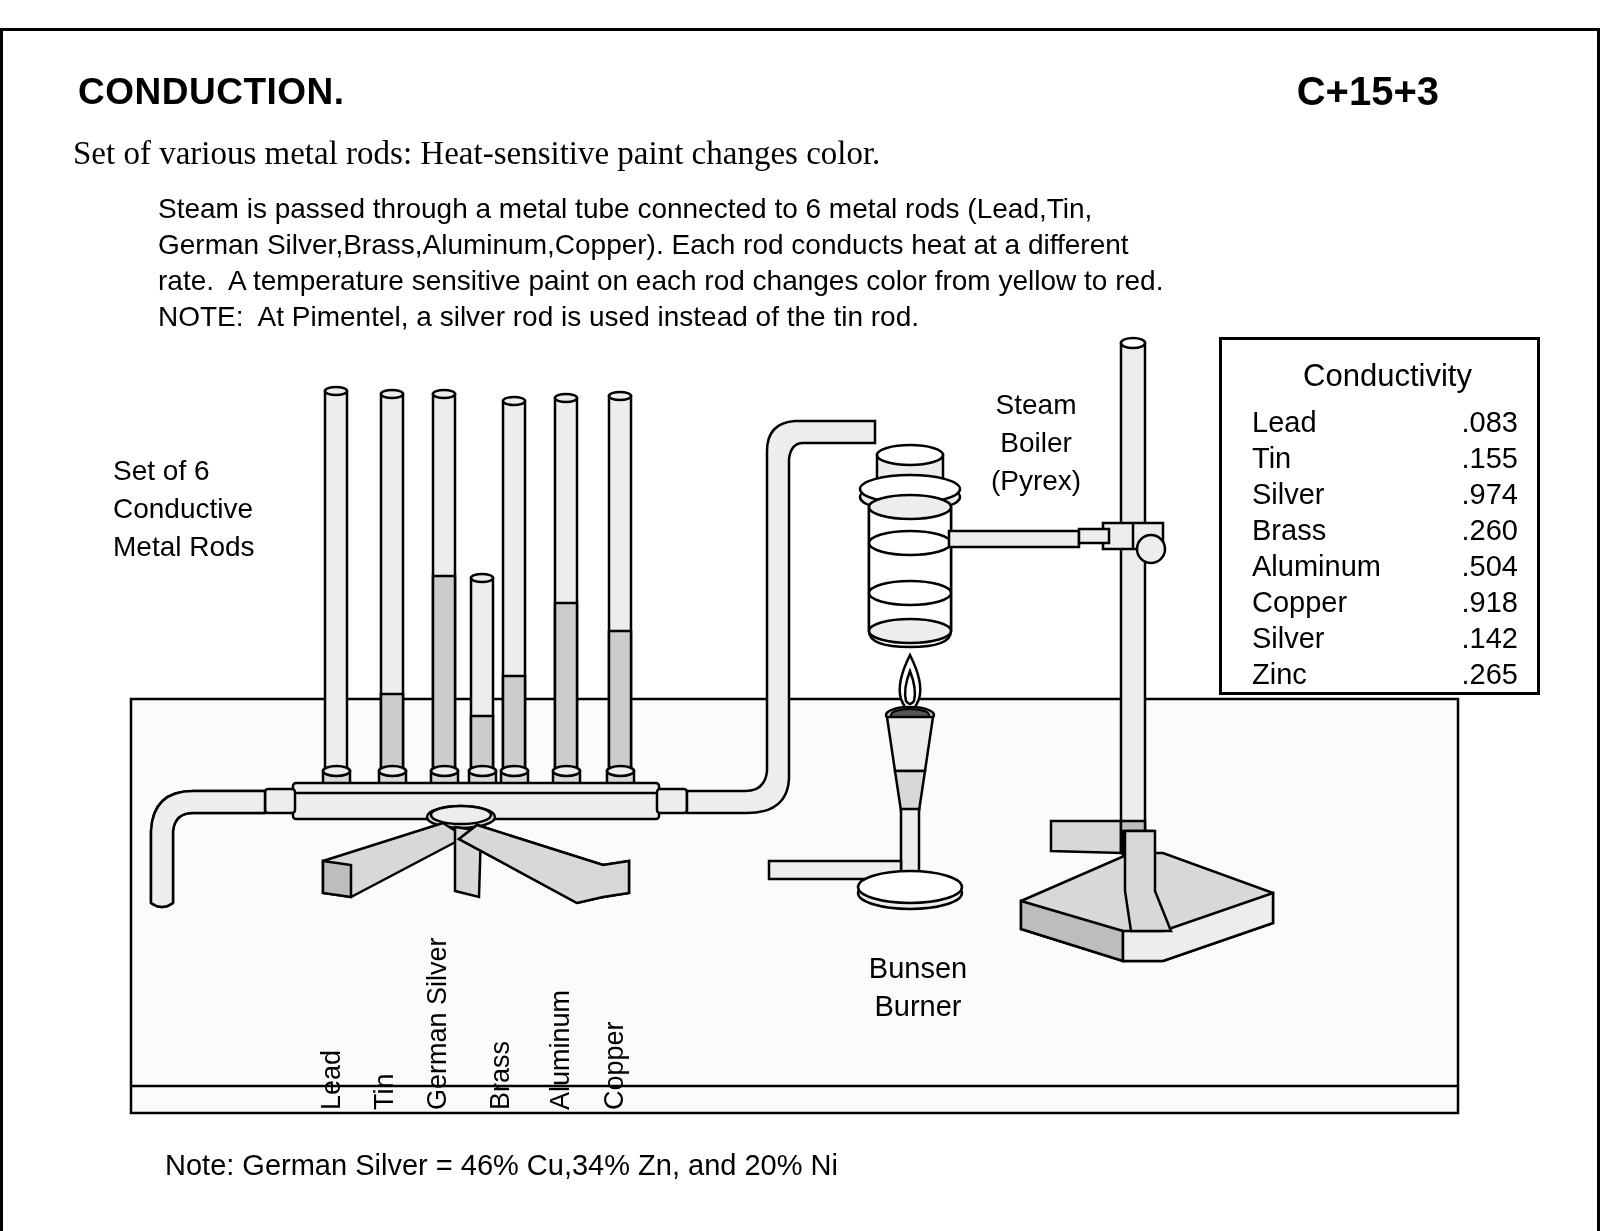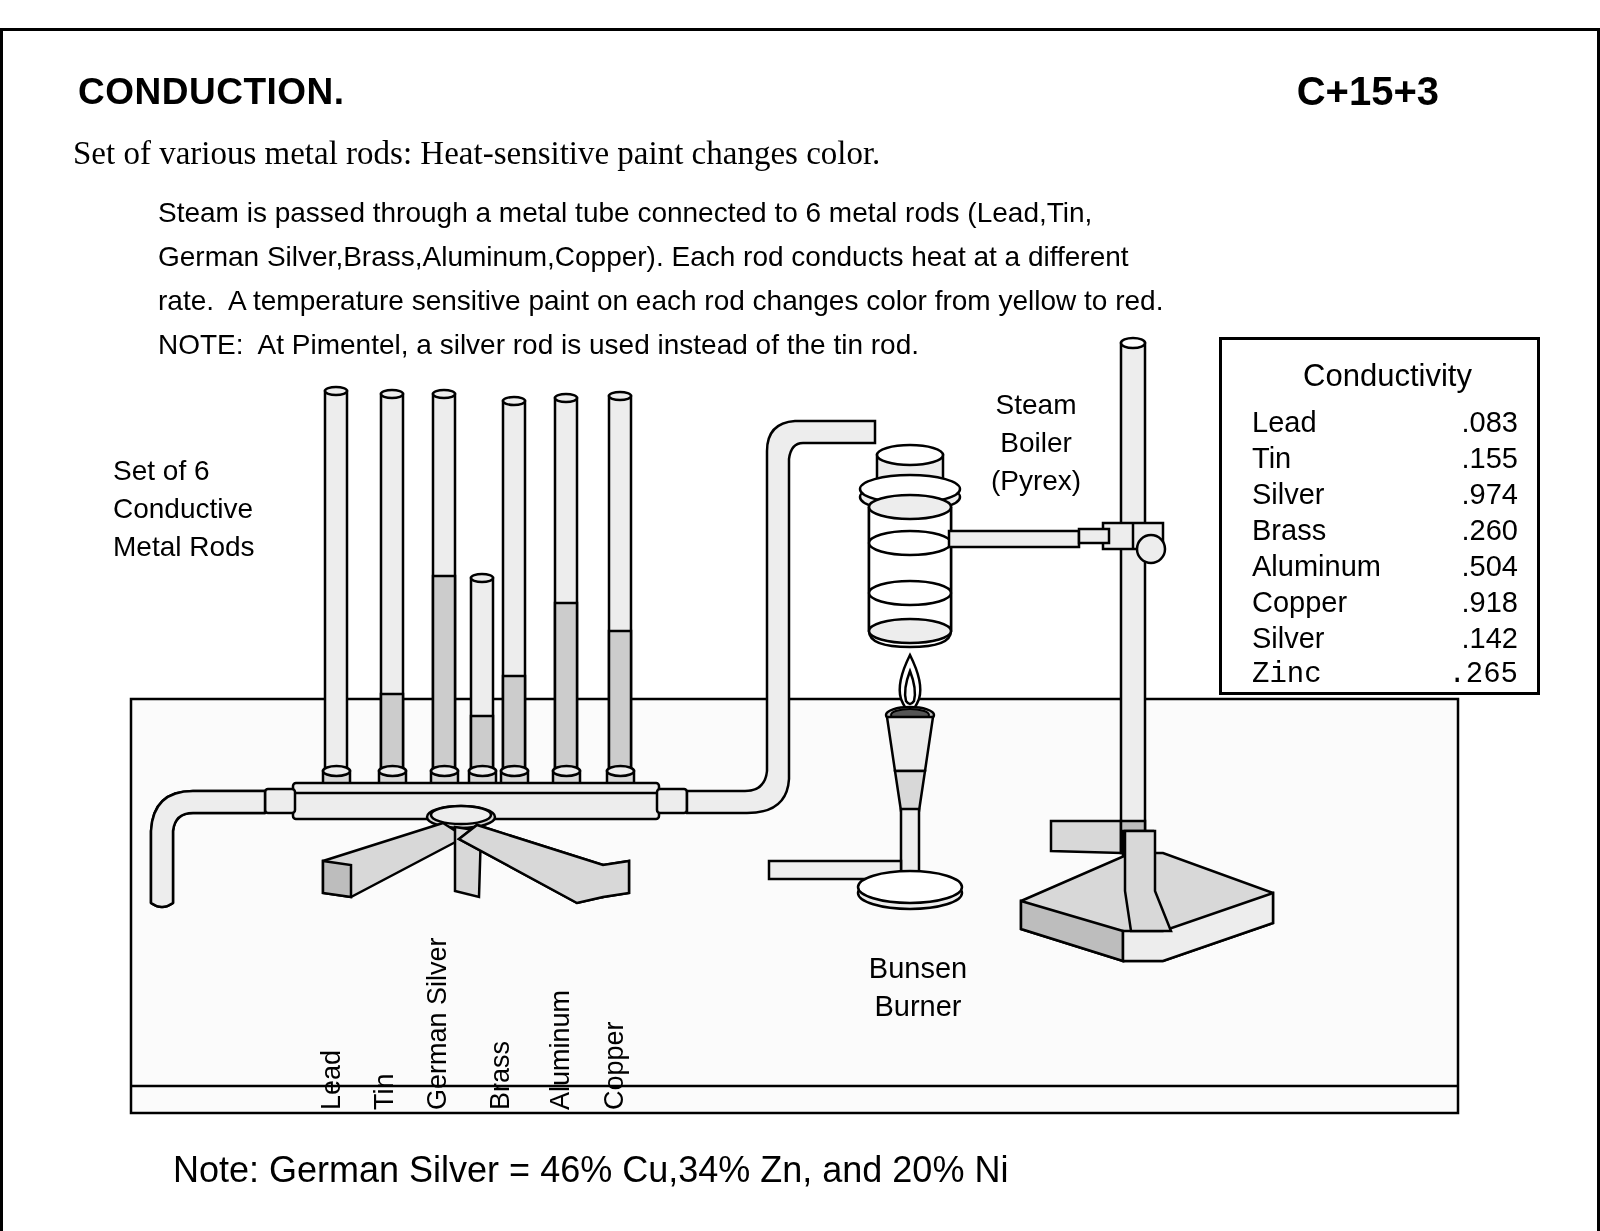--- a/index.html
+++ b/index.html
@@ -33,25 +33,25 @@
     font-size: 40px; font-weight: bold;
   }
   #subtitle {
     left: 70px; top: 104px;
     font-size: 33px;
     font-family: Liberation Serif, serif;
   }
   #para {
     left: 155px; top: 160px;
     font-size: 28px;
-    line-height: 44px;
+    line-height: 36px;
   }
   #note-bottom {
-    left: 170px; top: 1118px;
-    font-size: 36px;
+    left: 162px; top: 1118px;
+    font-size: 29px;
   }
   #label-set {
     left: 110px; top: 421px;
     font-size: 28px; line-height: 38px;
     width: 190px;
   }
   #label-steam {
     left: 968px; top: 355px;
     font-size: 28px; line-height: 38px;
     text-align: center;
@@ -306,21 +306,21 @@
       <span class="v">.504</span>
     </div>
     <div class="cond-row" style="top:246px;">
       <span class="m">Copper</span>
       <span class="v">.918</span>
     </div>
     <div class="cond-row" style="top:282px;">
       <span class="m">Silver</span>
       <span class="v">.142</span>
     </div>
-    <div class="cond-row" style="top:318px;font-family:Liberation Mono, monospace;">
+    <div class="cond-row" style="top:318px;">
       <span class="m">Zinc</span>
       <span class="v">.265</span>
     </div>
   </div>
 
   <div class="txt" id="note-bottom">Note: German Silver = 46% Cu,34% Zn, and 20% Ni</div>
 
 </div>
 
 </body></html>

